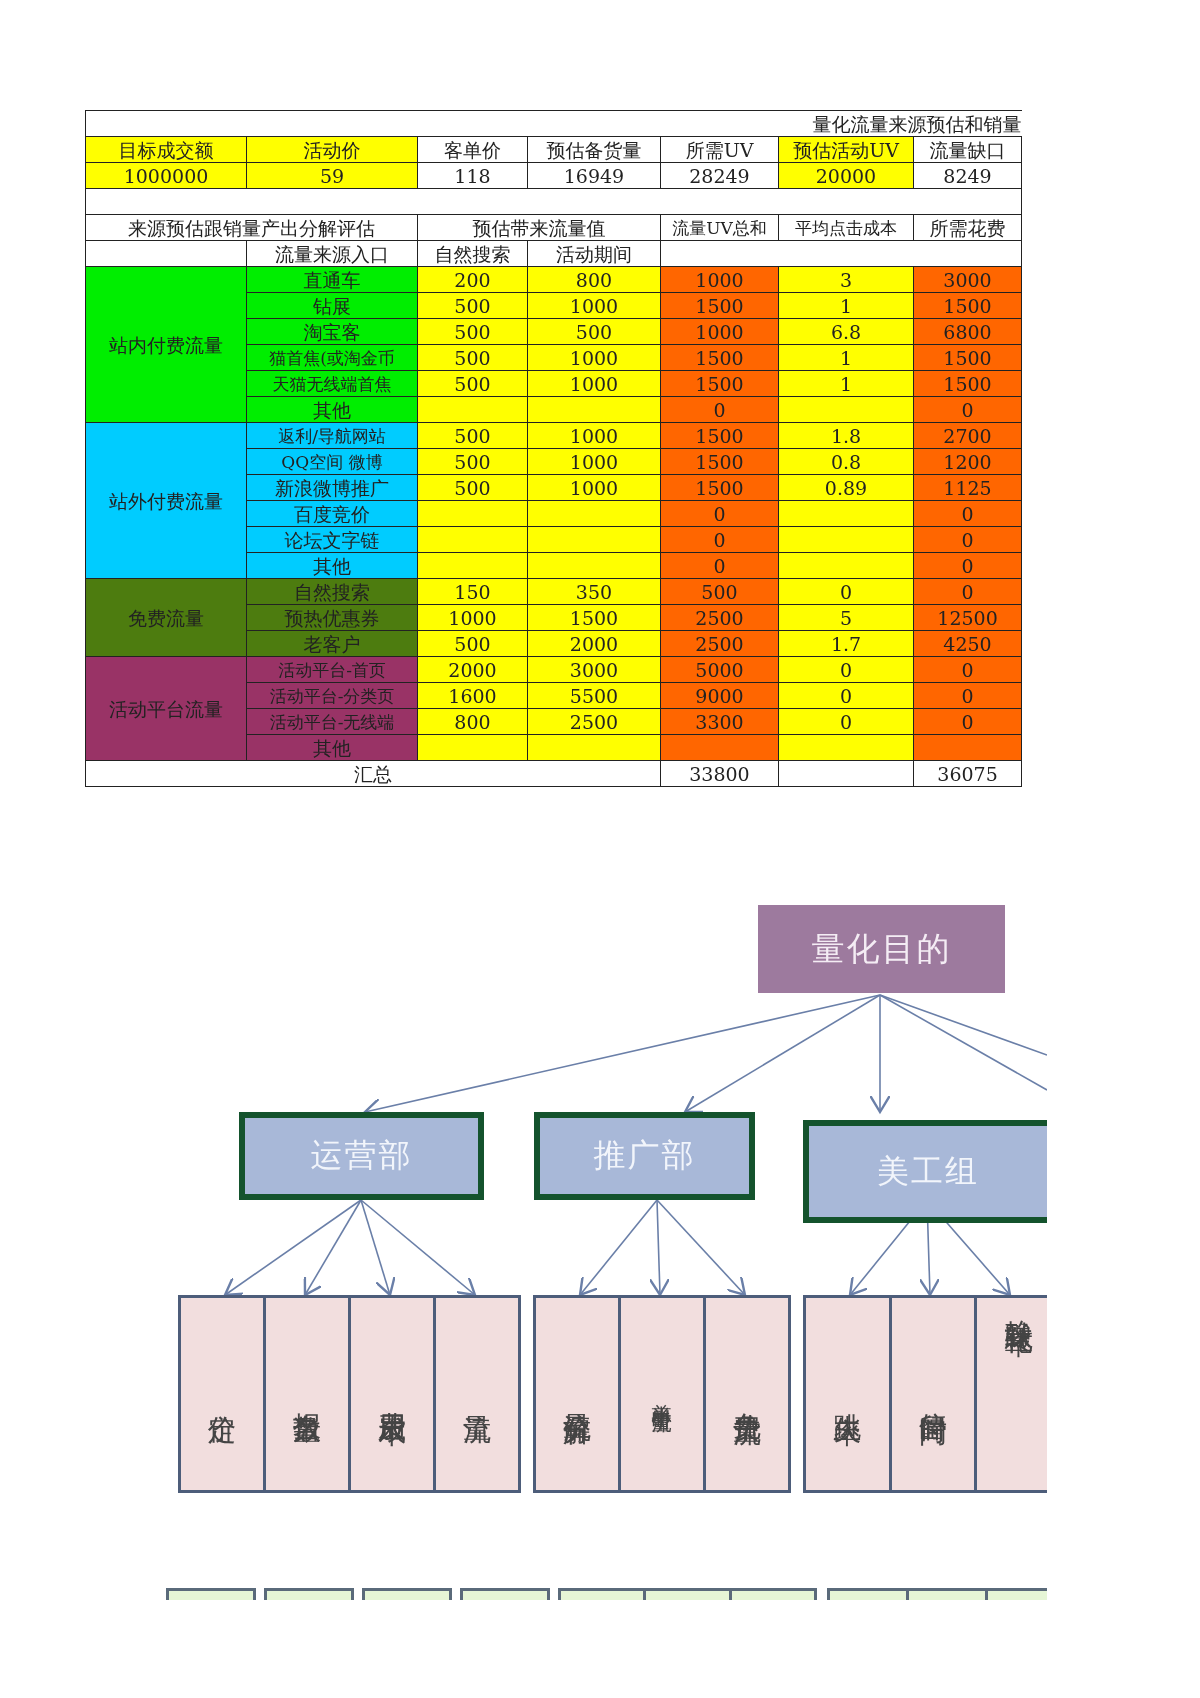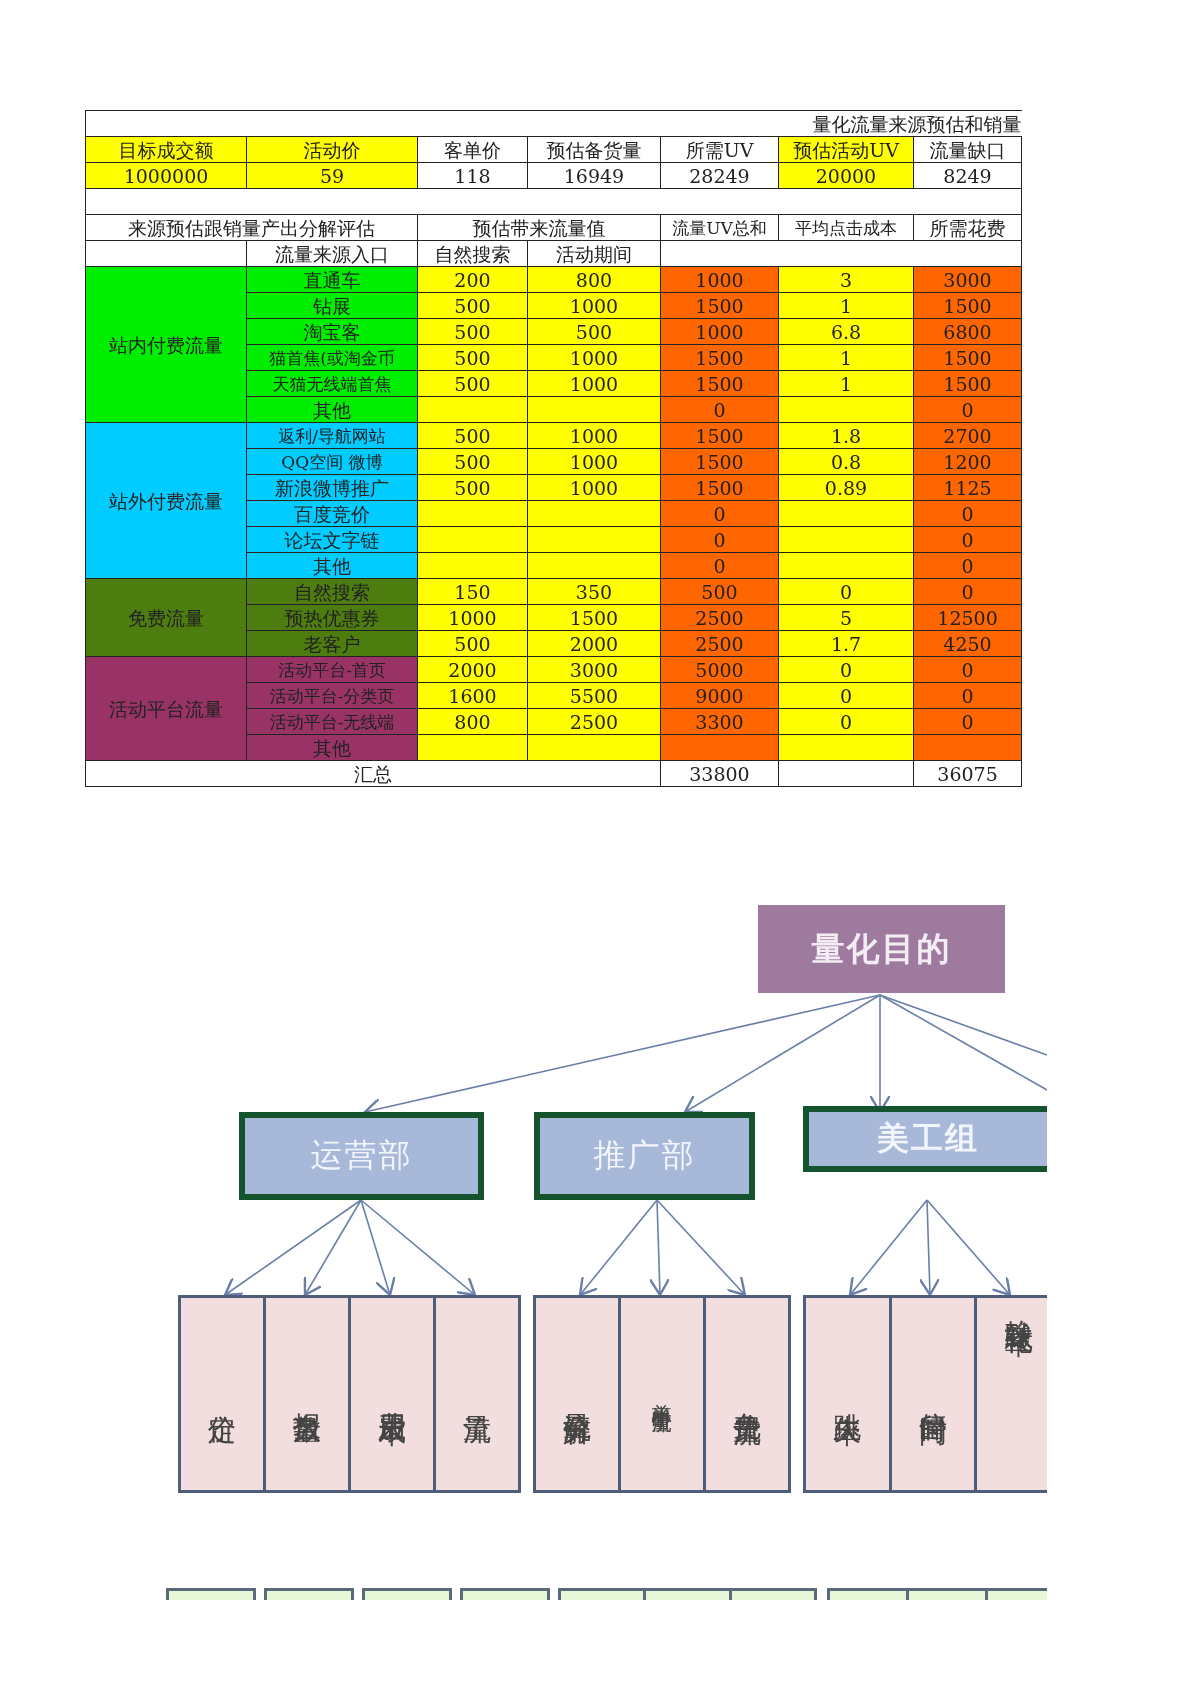--- a/index.html
+++ b/index.html
@@ -15,21 +15,21 @@
   .r { background:#4d7c0f; }
   .p { background:#993366; }
   .w { background:#ffffff; }
   td.title { text-align:right !important; border-left:1.5px solid #222; }
   td.small { font-size:17px !important; }
   td.cat { font-size:20px; }
 
   #diagram { position:absolute; left:0; top:880px; width:1047px; height:720px; overflow:hidden; }
   .dbox { position:absolute; display:flex; align-items:center; justify-content:center; box-sizing:border-box; }
   .root { background:#9d7a9e; color:#f4ecf4; font-family:"DejaVu Sans","Liberation Sans",sans-serif;
-          font-size:33px; font-weight:bold; letter-spacing:2px; }
+          font-size:33px; font-weight:normal; letter-spacing:2px; }
   .dept { background:#a8b8d8; border:6px solid #14532d; color:#f2f5fb;
           font-family:"DejaVu Sans","Liberation Sans",sans-serif; font-size:32px; letter-spacing:2px; }
   .leafgrp { position:absolute; border:3px solid #4d5d7a; display:flex; box-sizing:border-box; background:#f2dede; }
   .leaf { flex:1; border-right:3px solid #4d5d7a; display:flex; align-items:center; justify-content:center;
           font-family:"DejaVu Sans","Liberation Sans",sans-serif; color:#444; font-size:28px; line-height:41px;
           writing-mode:vertical-rl; text-orientation:upright; letter-spacing:2px; }
   .leaf:last-child { border-right:none; }
   .leaf.sm { font-size:20px; line-height:26px; }
   .greengrp { position:absolute; border:3px solid #5a6a7a; border-bottom:none; display:flex; box-sizing:border-box; background:#e6f6d6; height:30px; }
   .greencell { flex:1; border-right:3px solid #5a6a7a; }
@@ -276,21 +276,21 @@
       <line x1="927" y1="320" x2="850" y2="415" marker-end="url(#ah)"></line>
       <line x1="927" y1="320" x2="930" y2="415" marker-end="url(#ah)"></line>
       <line x1="927" y1="320" x2="1010" y2="415" marker-end="url(#ah)"></line>
     </g>
   </svg>
 
   <div class="dbox root" style="left:758px; top:25px; width:247px; height:88px;">量化目的</div>
 
   <div class="dbox dept" style="left:239px; top:232px; width:245px; height:88px;">运营部</div>
   <div class="dbox dept" style="left:534px; top:232px; width:221px; height:88px;">推广部</div>
-  <div class="dbox dept" style="left:803px; top:226px; width:250px; height:66px;font-weight:bold;">美工组</div>
+  <div class="dbox dept" style="left:803px; top:240px; width:250px; height:103px;">美工组</div>
 
   <div class="leafgrp" style="left:178px; top:415px; width:343px; height:198px;">
     <div class="leaf">定价</div>
     <div class="leaf">报名数量</div>
     <div class="leaf">费用成本</div>
     <div class="leaf">流量</div>
   </div>
   <div class="leafgrp" style="left:533px; top:415px; width:258px; height:198px;">
     <div class="leaf">流量分解</div>
     <div class="leaf sm">前半小时流量</div>

